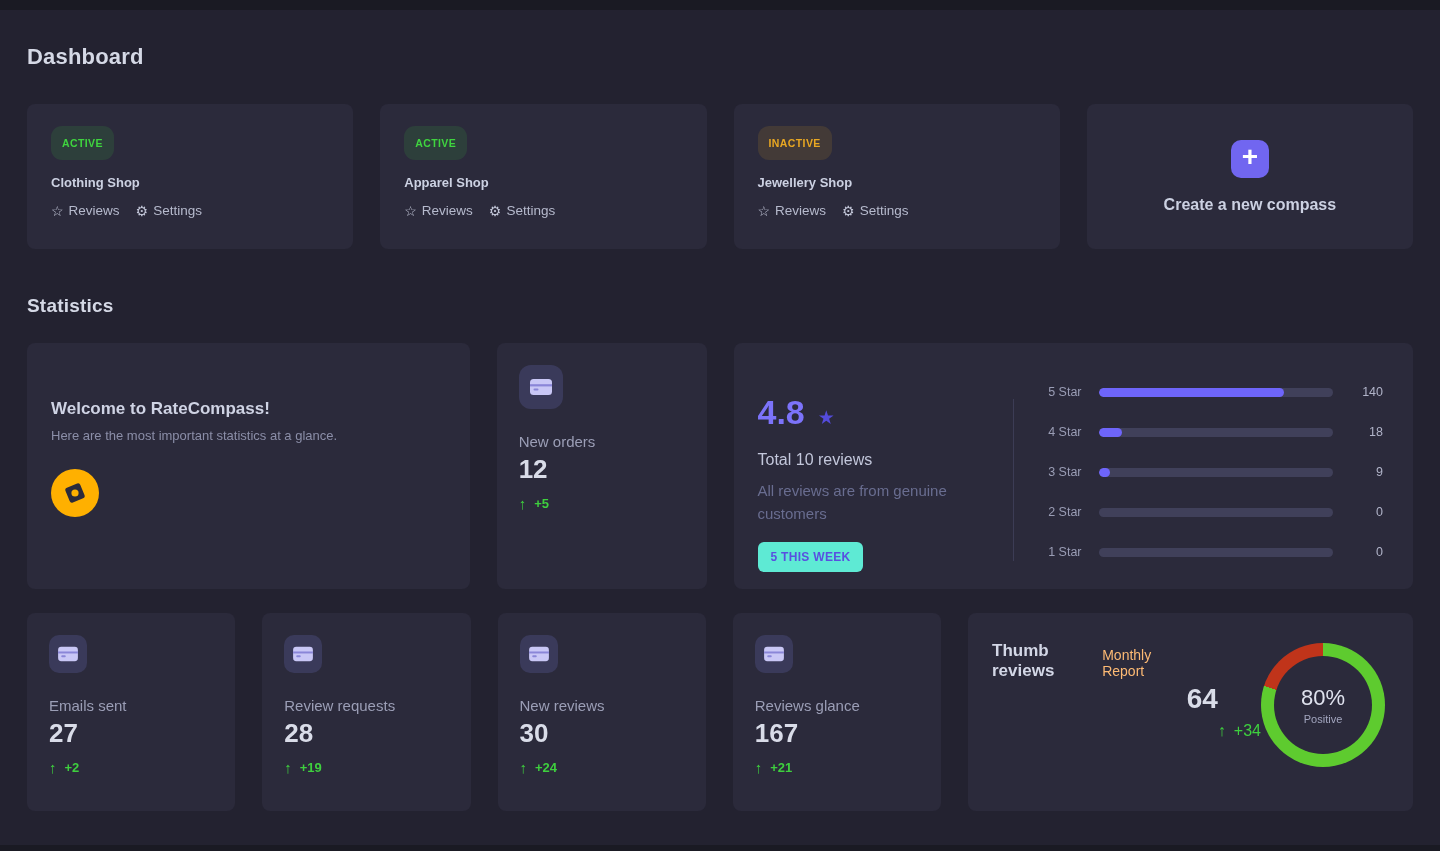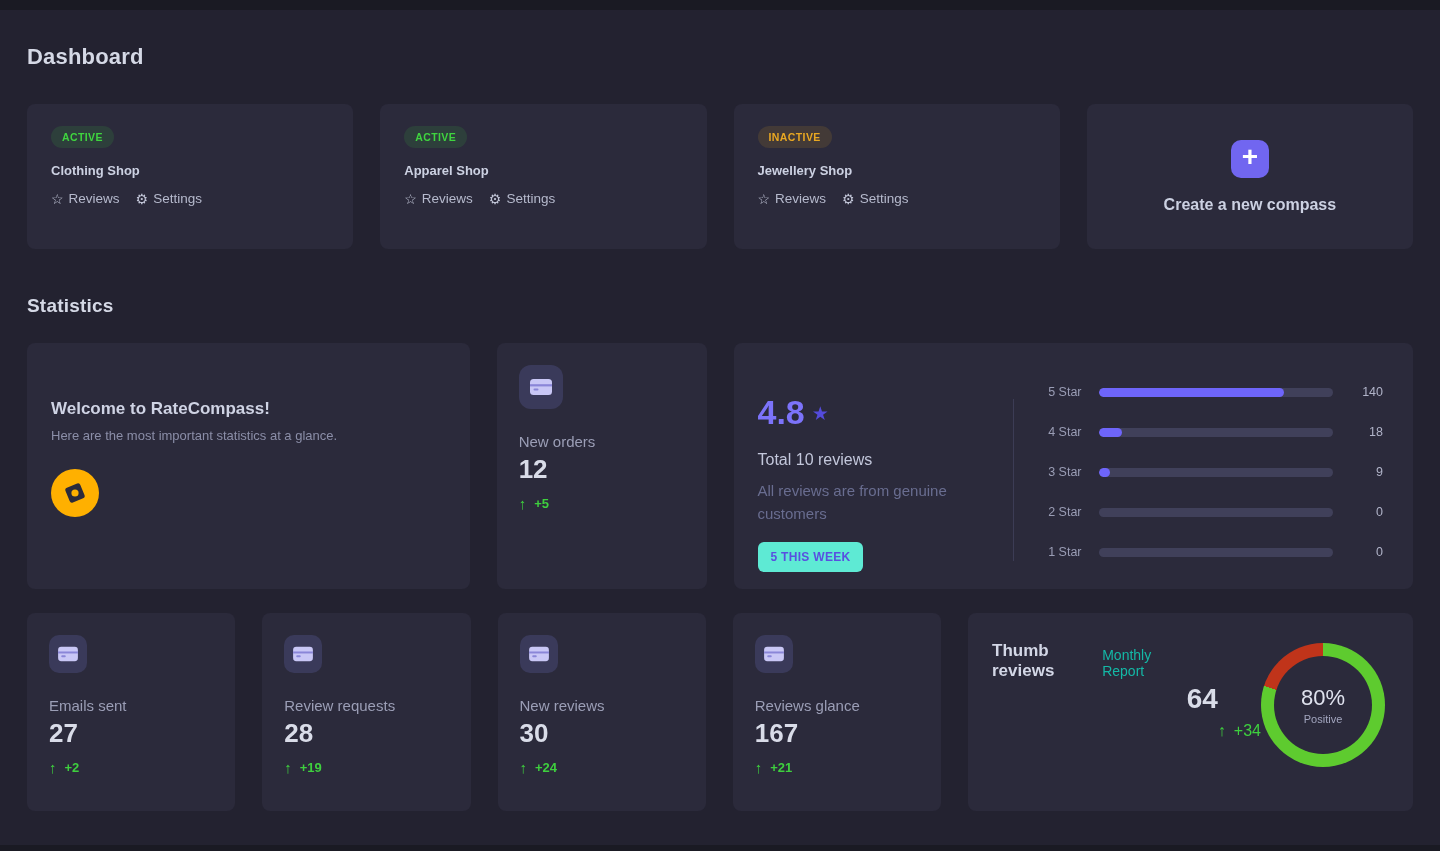--- a/index.html
+++ b/index.html
@@ -20,21 +20,21 @@
   h1.page-title { font-size:22px; font-weight:700; color:#d5d9e6; padding-top:44px; letter-spacing:.2px; }
   h2.section-title { font-size:19px; font-weight:700; color:#d5d9e6; margin-top:46px; letter-spacing:.2px; }
 
   .card { background:#2b2a3b; border-radius:8px; }
 
   
   .shop-grid { margin-top:34px; display:grid; grid-template-columns:repeat(4,1fr); gap:27px; height:145px; }
   .shop-card { padding:22px 24px; }
   .badge {
     display:inline-block; font-size:10.5px; font-weight:700; letter-spacing:.4px;
-    padding:5px 11px; border-radius:11px;
+    padding:11px 11px; border-radius:11px;
   }
   .badge[data-status="ACTIVE"]   { color:#3fd43f; background:rgba(63,212,63,.13); }
   .badge[data-status="INACTIVE"] { color:#e9a822; background:rgba(233,168,34,.13); }
   .shop-name { margin-top:15px; font-size:13px; font-weight:600; color:#ccd1e2; }
   .shop-links { margin-top:13px; display:flex; gap:16px; }
   .shop-link { display:flex; align-items:center; gap:5px; font-size:13.5px; color:#b6bacd; cursor:pointer; text-decoration:none; }
   .shop-link .icon { font-size:14px; line-height:1; color:#c2c6d8; }
 
   .create-card { display:flex; flex-direction:column; align-items:center; justify-content:center; gap:18px; cursor:pointer; }
   .plus-btn {
@@ -60,21 +60,21 @@
   .stat-card .tile-icon.sm { width:38px; height:38px; border-radius:10px; }
   .stat-label { margin-top:24px; font-size:15px; color:#9b9eb6; }
   .stat-value { margin-top:4px; font-size:26px; font-weight:700; color:#d9dce8; }
   .stat-delta { margin-top:10px; display:flex; align-items:center; gap:8px; color:#3ecf3e; }
   .stat-delta .arrow { font-size:15px; font-weight:700; }
   .stat-delta .delta-num { font-size:13px; font-weight:700; }
 
   
   .rating-card { display:flex; padding:0 30px 0 24px; }
   .rating-left { width:255px; flex:0 0 auto; padding-top:52px; }
-  .rating-score-row { display:flex; align-items:center; gap:7px; }
+  .rating-score-row { display:flex; align-items:flex-end; gap:13px; }
   .rating-score { font-size:34px; font-weight:600; color:#7c73fa; line-height:1; }
   .rating-star { font-size:19px; color:#544bdb; margin-top:3px; }
   .rating-total { margin-top:22px; font-size:16px; font-weight:400; color:#c3c7db; }
   .rating-sub { margin-top:10px; font-size:15px; line-height:1.55; color:#696d90; width:200px; }
   .rating-week-badge {
     display:inline-block; margin-top:16px; font-size:12px; font-weight:700; letter-spacing:.3px;
     color:#5950e0; background:#5eead4; padding:8px 13px; border-radius:6px;
   }
   .rating-divider { width:1px; background:#3c3c55; margin:56px 0 28px; }
   .star-rows { flex:1; display:flex; flex-direction:column; justify-content:center; row-gap:26px; padding-left:22px; padding-top:12px; }
@@ -83,21 +83,21 @@
   .star-track { flex:1; height:9px; border-radius:5px; background:#40405a; margin:0 16px 0 17px; overflow:hidden; }
   .star-fill { height:100%; border-radius:5px; background:#6e65fa; }
   .star-count { width:34px; text-align:right; font-size:12.5px; color:#b0b3c8; flex:0 0 auto; }
 
   
   .stats-bottom { margin-top:24px; display:grid; grid-template-columns:repeat(4,1fr) 445px; gap:27px; height:198px; }
 
   .thumb-card { display:flex; padding:28px 28px 0 24px; }
   .thumb-left { flex:1; display:flex; flex-direction:row; }
   .thumb-title { font-size:17px; font-weight:700; color:#d3d7e6; }
-  .thumb-sub { margin-top:6px; font-size:14px; color:#14b8a6; }
+  .thumb-sub { margin-top:6px; font-size:14px; color:#fdba74; }
   .thumb-value { margin-top:42px; font-size:28px; font-weight:700; color:#d9dce8; }
   .thumb-delta { margin-top:9px; display:flex; align-items:center; gap:8px; color:#3ecf3e; }
   .donut { width:124px; height:124px; border-radius:50%; position:relative; margin-top:2px; flex:0 0 auto; }
   .donut::after { content:""; position:absolute; inset:13px; border-radius:50%; background:#2b2a3b; }
   .donut-center {
     position:absolute; inset:0; z-index:1; display:flex; flex-direction:column;
     align-items:center; justify-content:center; gap:2px;
   }
   .donut-pct { font-size:22px; color:#dfe2ee; }
   .donut-sub { font-size:11px; color:#a3a6bf; }

